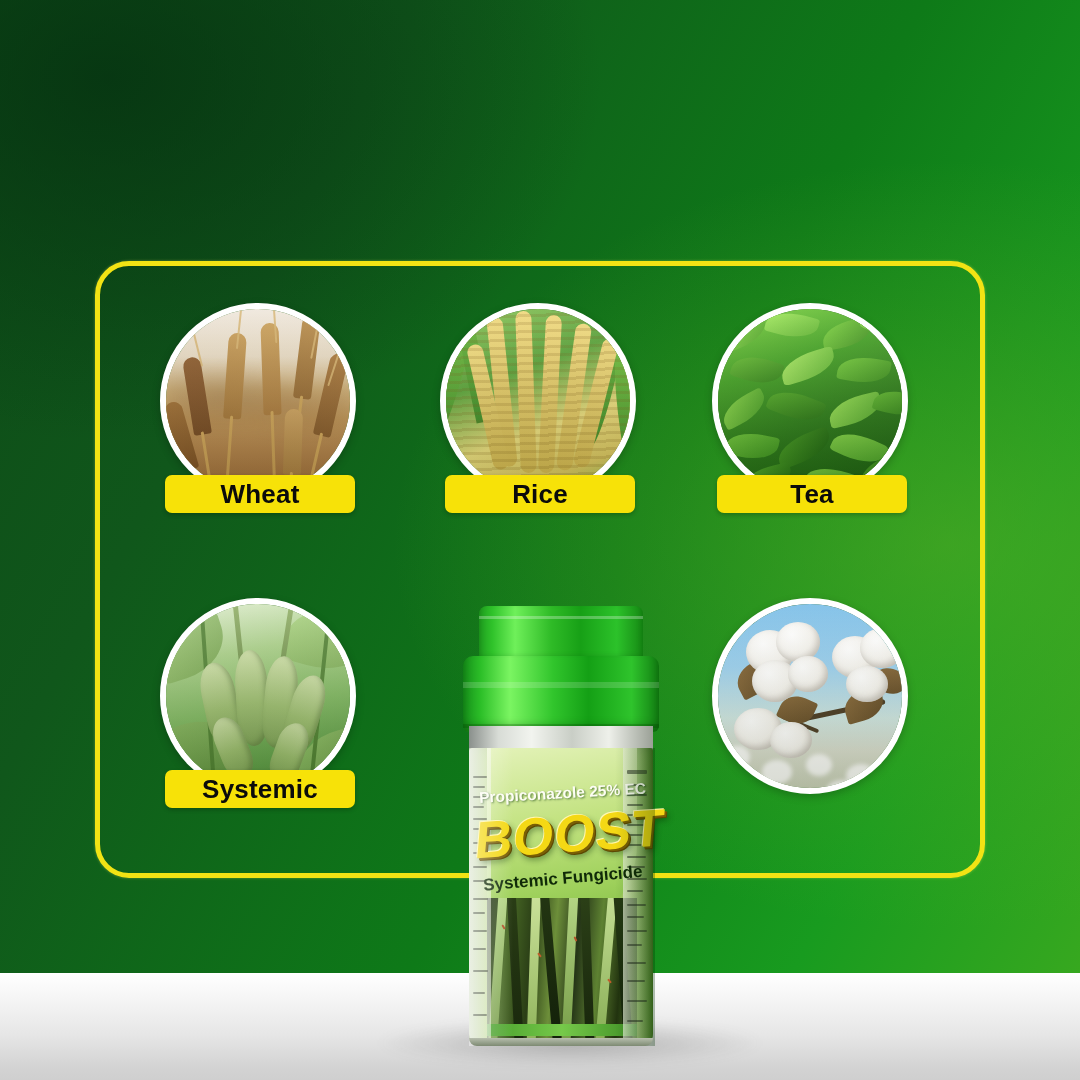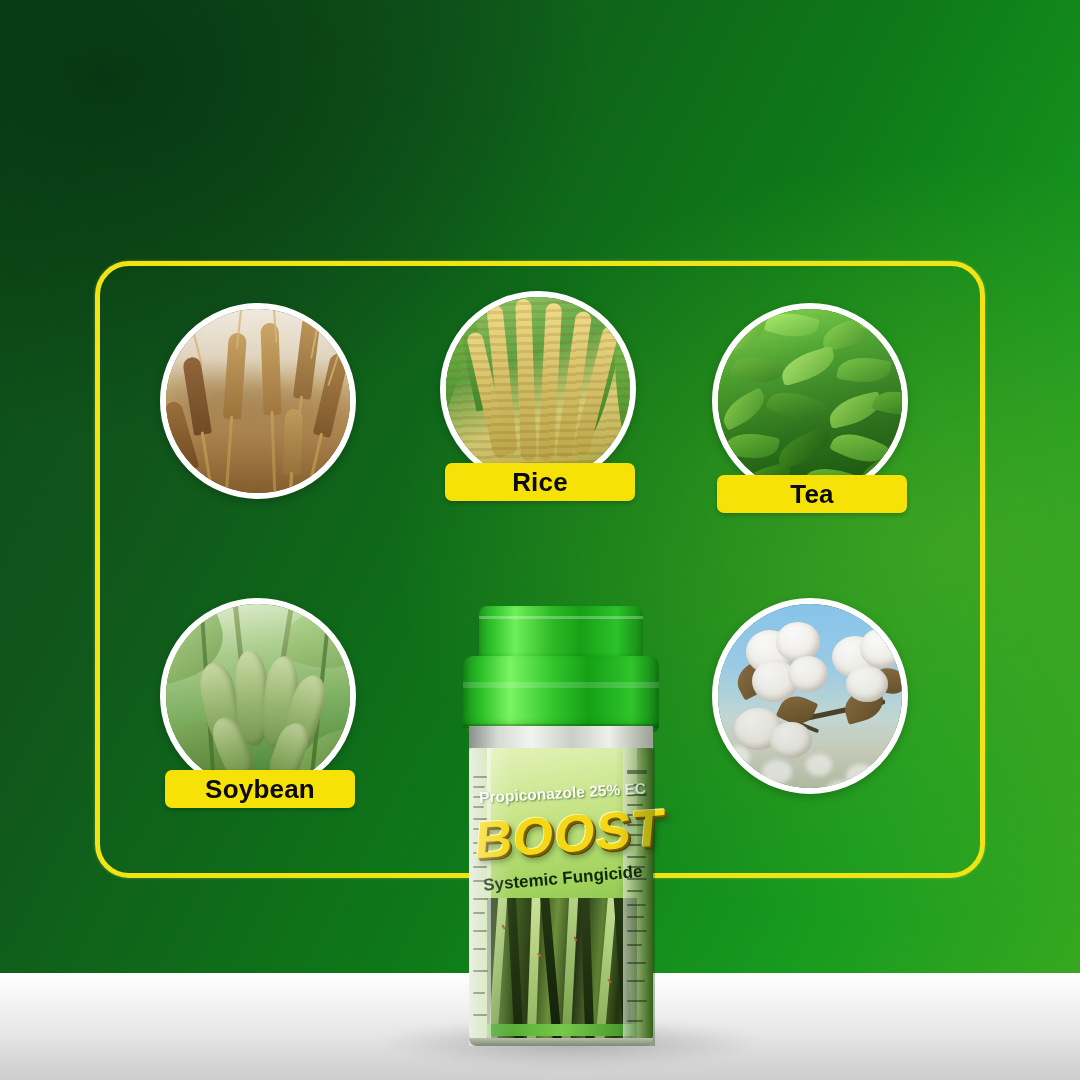--- a/index.html
+++ b/index.html
@@ -68,21 +68,21 @@
     border-radius:7px;
     display:flex; align-items:center; justify-content:center;
     font-size:26px; font-weight:bold; color:#0b0b0b;
     letter-spacing:0.2px;
     box-shadow:0 2px 4px rgba(0,0,0,0.22);
     z-index:5;
   }
 
   
   #card-wheat   { left:160px; top:303px; }
-  #card-rice    { left:440px; top:291px;text-align:right; }
+  #card-rice    { left:440px; top:303px;text-align:right; }
   #card-tea     { left:712px; top:303px; }
   #card-soybean { left:160px; top:598px; }
   #card-cotton  { left:712px; top:598px; }
 
   
   .ph { position:absolute; inset:0; }
 
   
   .wheat-bg {
     background:
@@ -250,20 +250,21 @@
       <div class="ear" style="left:156px; top:44px;  height:84px; background:linear-gradient(180deg,#a9793c,#7d5527); transform:rotate(13deg);"></div>
       <div class="ear" style="left:6px;   top:92px;  height:70px; background:linear-gradient(180deg,#9a6c33,#744c21); transform:rotate(-16deg);"></div>
       <div class="ear" style="left:118px; top:100px; height:66px; background:linear-gradient(180deg,#c8a05e,#a07a3e); transform:rotate(2deg);"></div>
       <div class="awn" style="left:30px; top:16px; height:42px; transform:rotate(-14deg);"></div>
       <div class="awn" style="left:72px; top:0px;  height:40px; transform:rotate(6deg);"></div>
       <div class="awn" style="left:108px;top:-4px; height:38px; transform:rotate(-4deg);"></div>
       <div class="awn" style="left:148px;top:10px; height:40px; transform:rotate(11deg);"></div>
       <div class="awn" style="left:168px;top:34px; height:44px; transform:rotate(18deg);"></div>
       <div style="position:absolute;inset:0;background:linear-gradient(180deg,rgba(255,255,255,0.10),rgba(90,60,20,0.18));"></div>
     </div>
+    <div class="crop-pill">Wheat</div>
   </div>
 
   <div class="crop-card" id="card-rice">
     <div class="crop-circle">
       <div class="ph rice-bg"></div>
       <div class="rice-leaf" style="left:-10px; top:10px;  width:22px; height:140px; transform:rotate(16deg);"></div>
       <div class="rice-leaf" style="left:18px;  top:-6px;  width:18px; height:120px; transform:rotate(-12deg);"></div>
       <div class="rice-leaf" style="left:150px; top:-8px;  width:20px; height:150px; transform:rotate(12deg);"></div>
       <div class="rice-leaf" style="left:172px; top:40px;  width:16px; height:130px; transform:rotate(-8deg);"></div>
       <div class="rice-panicle" style="left:48px;  top:8px;  height:150px; transform:rotate(-6deg);"></div>
@@ -316,21 +317,21 @@
       <div class="soy-stem" style="left:40px; top:6px;  width:4px; height:180px; transform:rotate(-4deg); background:#4f7f30;"></div>
       <div class="soy-stem" style="left:152px;top:10px; width:4px; height:170px; transform:rotate(6deg); background:#4f7f30;"></div>
       <div class="soy-pod" style="left:38px;  top:58px;  width:34px; height:86px; transform:rotate(-12deg);"></div>
       <div class="soy-pod" style="left:70px;  top:46px;  width:32px; height:96px; transform:rotate(-3deg);"></div>
       <div class="soy-pod" style="left:98px;  top:52px;  width:32px; height:92px; transform:rotate(6deg);"></div>
       <div class="soy-pod" style="left:122px; top:70px;  width:32px; height:82px; transform:rotate(17deg);"></div>
       <div class="soy-pod" style="left:52px;  top:112px; width:30px; height:64px; transform:rotate(-22deg);"></div>
       <div class="soy-pod" style="left:108px; top:118px; width:30px; height:62px; transform:rotate(20deg);"></div>
       <div style="position:absolute;inset:0;background:linear-gradient(180deg,rgba(255,255,255,0.14),rgba(40,70,20,0.20));"></div>
     </div>
-    <div class="crop-pill">Soybean</div>
+    <div class="crop-pill">Systemic</div>
   </div>
 
   <div class="crop-card" id="card-cotton">
     <div class="crop-circle">
       <div class="ph cot-bg"></div>
       <div class="cot-far" style="left:6px;  top:142px; width:26px; height:22px;"></div>
       <div class="cot-far" style="left:44px; top:156px; width:30px; height:24px;"></div>
       <div class="cot-far" style="left:88px; top:150px; width:26px; height:22px;"></div>
       <div class="cot-far" style="left:128px;top:160px; width:30px; height:24px;"></div>
       <div class="cot-far" style="left:164px;top:146px; width:26px; height:22px;"></div>

